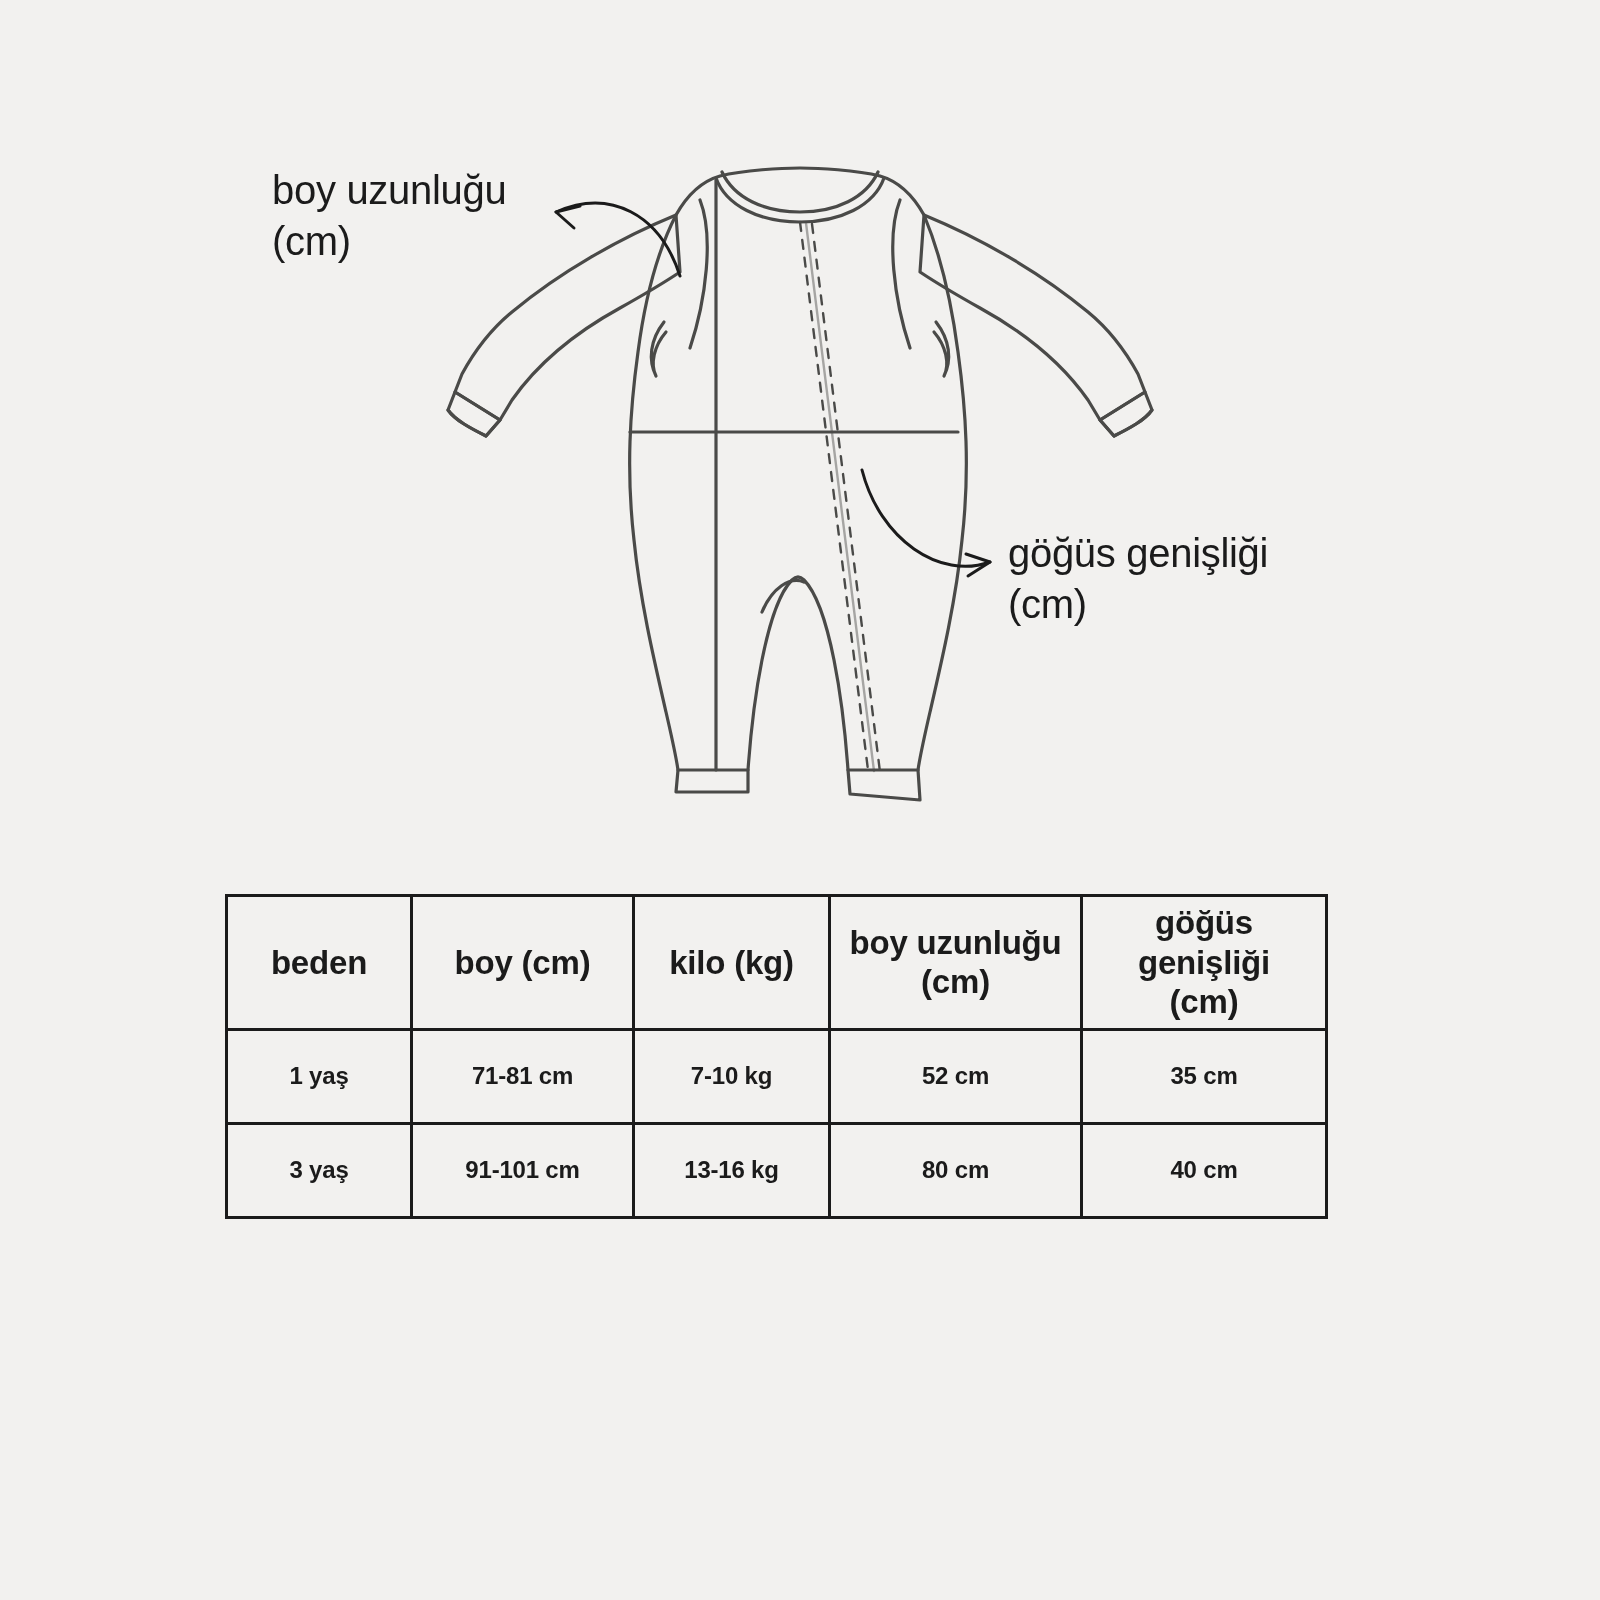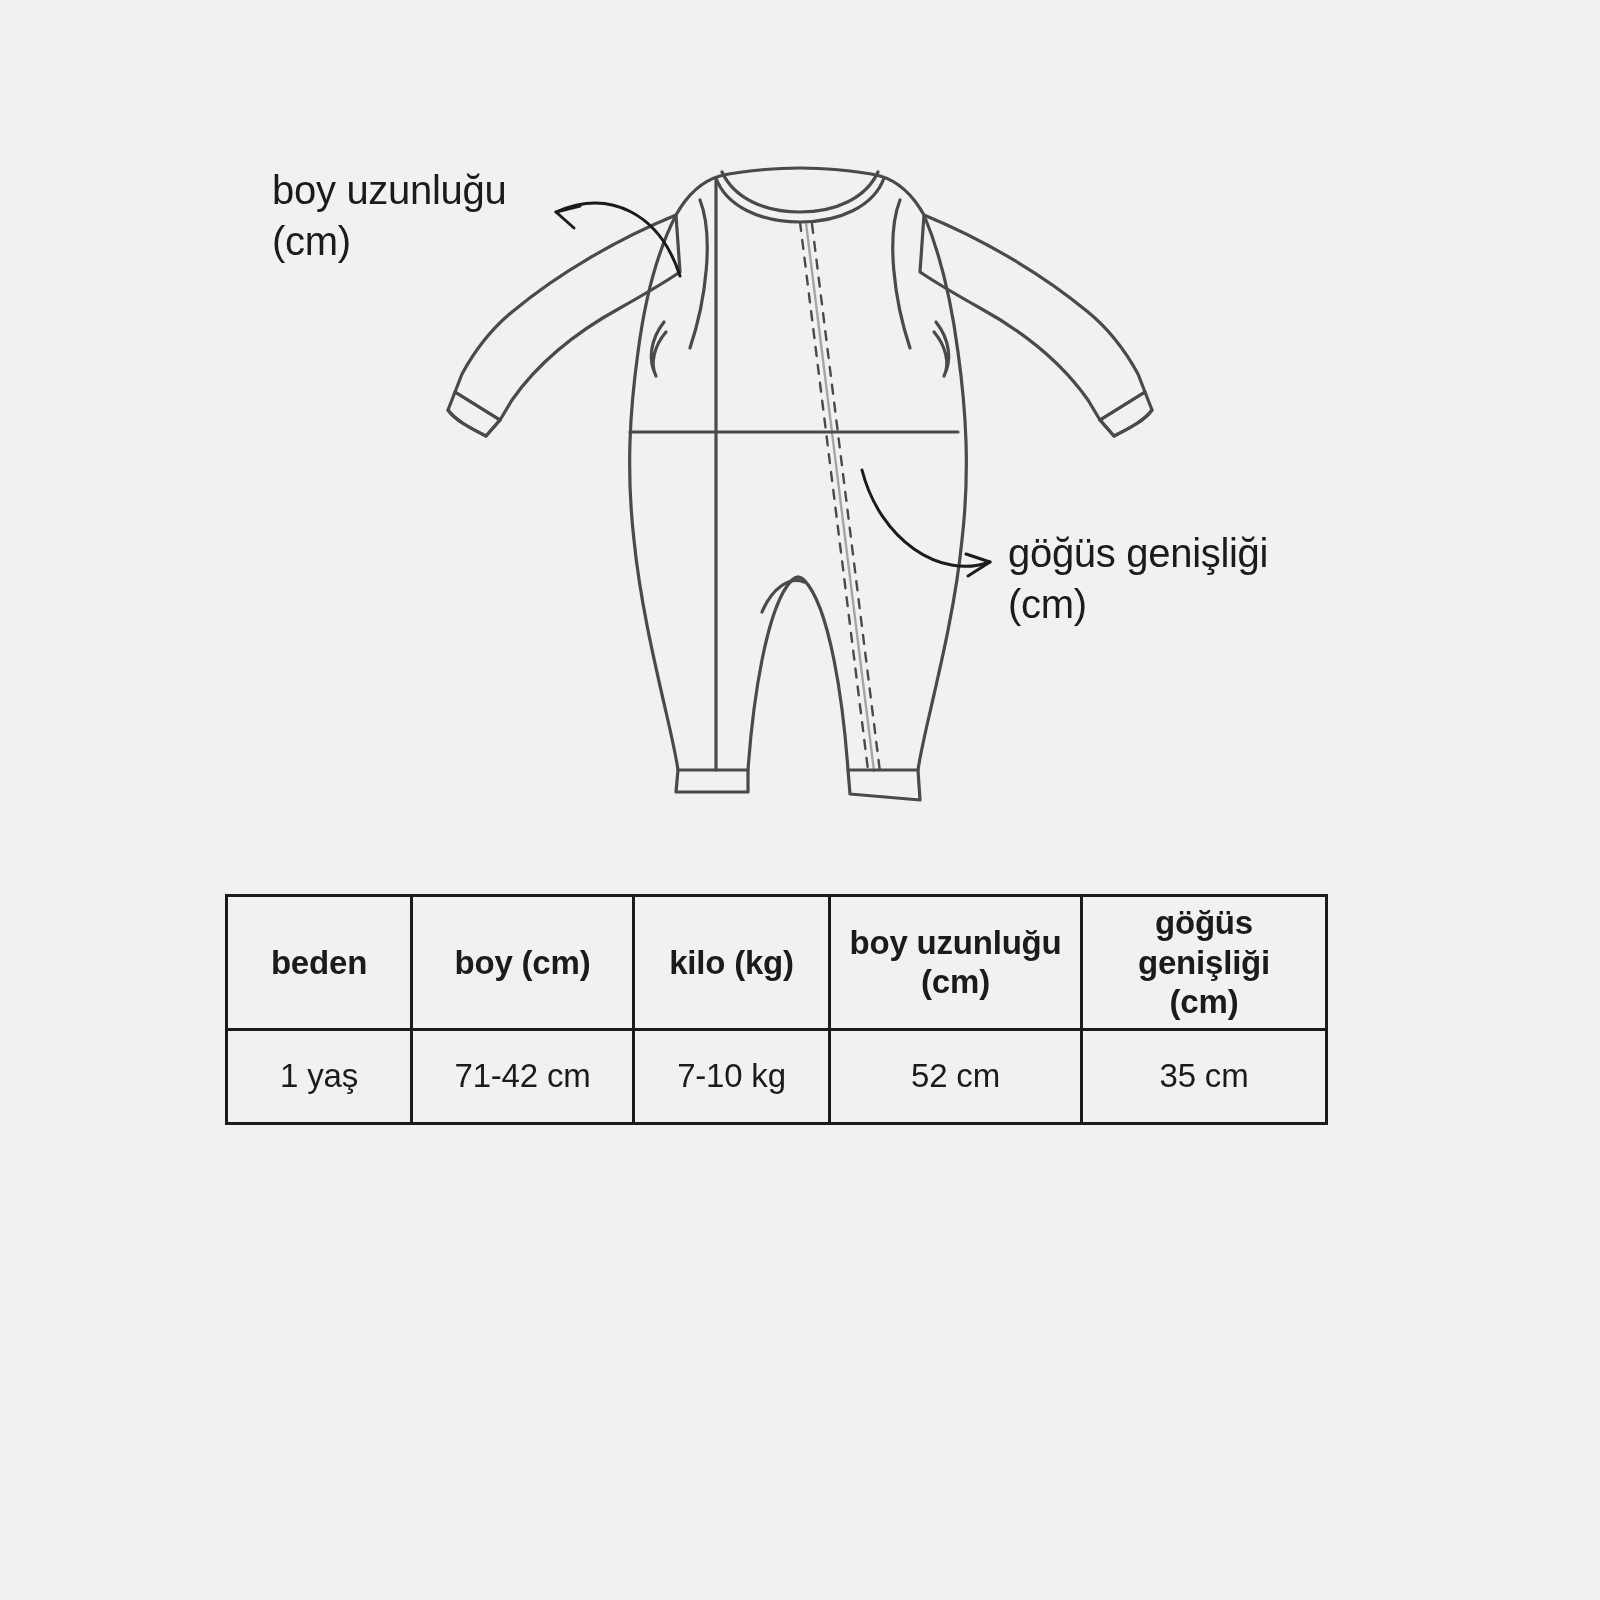--- a/index.html
+++ b/index.html
@@ -86,22 +86,22 @@
   table.size-table th {
     font-size: 33px;
     font-weight: 700;
     height: 110px;
     padding: 6px 8px;
     line-height: 1.2;
     letter-spacing: -0.2px;
   }
 
   table.size-table td {
-    font-size: 33px;
-    font-weight: 400;
+    font-size: 24px;
+    font-weight: 700;
     height: 83px;
     padding: 4px 8px;
     letter-spacing: -0.2px;
   }
 
   
   col.c0 { width: 185px; }
   col.c1 { width: 222px; }
   col.c2 { width: 196px; }
   col.c3 { width: 252px; }
@@ -201,22 +201,29 @@
           <th>beden</th>
           <th>boy (cm)</th>
           <th>kilo (kg)</th>
           <th>boy uzunluğu<br>(cm)</th>
           <th>göğüs genişliği<br>(cm)</th>
         </tr>
       </thead>
       <tbody>
         <tr>
           <td>1 yaş</td>
-          <td>71-42 cm</td>
+          <td>71-81 cm</td>
           <td>7-10 kg</td>
           <td>52 cm</td>
           <td>35 cm</td>
         </tr>
+        <tr>
+          <td>3 yaş</td>
+          <td>91-101 cm</td>
+          <td>13-16 kg</td>
+          <td>80 cm</td>
+          <td>40 cm</td>
+        </tr>
       </tbody>
     </table>
   </div>
 
 </div>
 
 </body></html>

